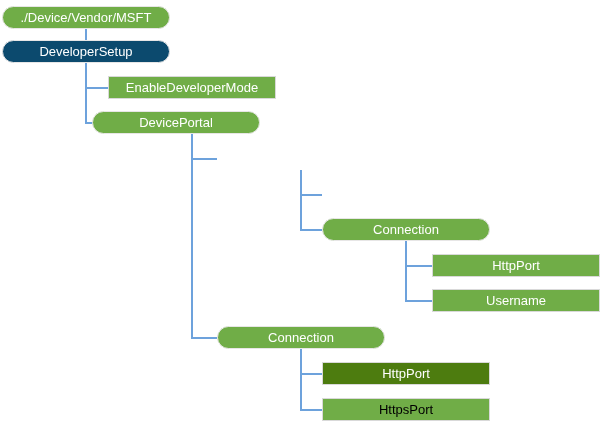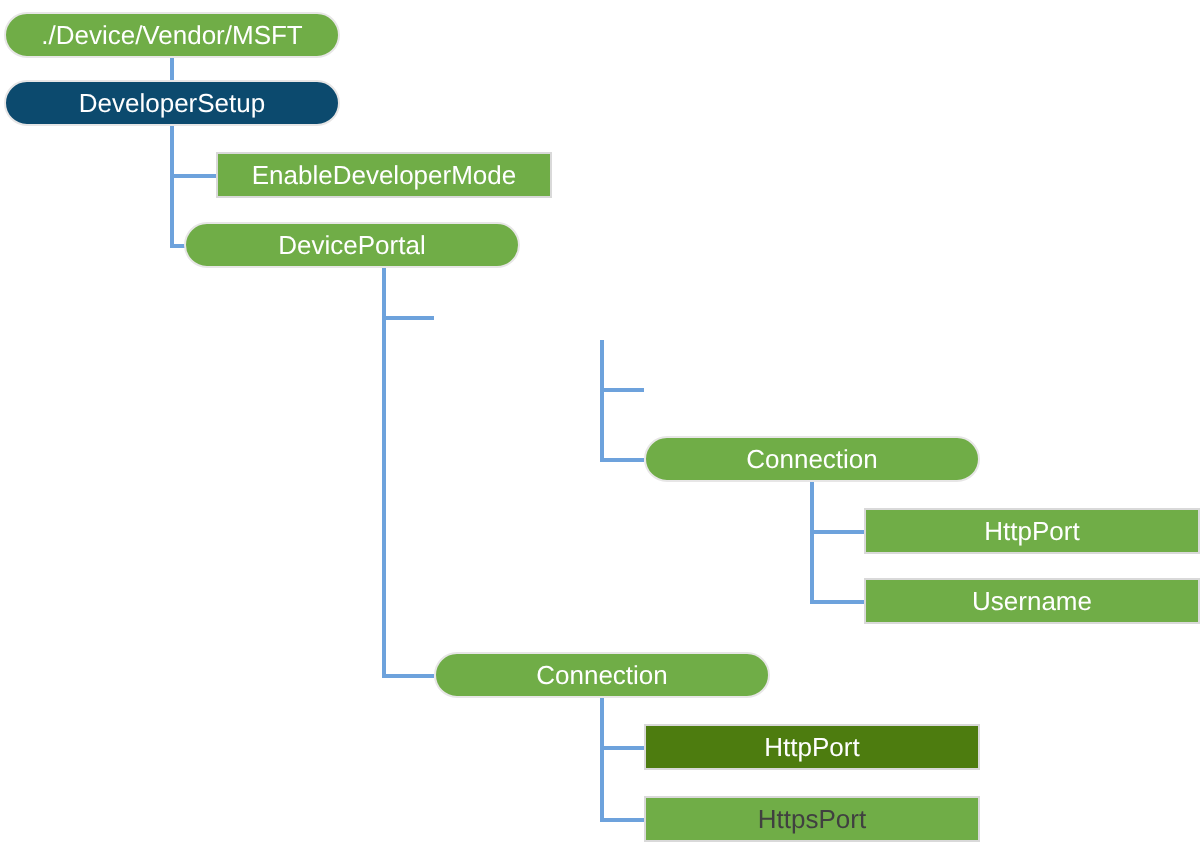--- a/index.html
+++ b/index.html
@@ -61,14 +61,14 @@
     <div class="line" style="left: 300px; top: 408.5px; width: 22px; height: 2px; background: rgb(109, 162, 220);"></div>
     <div class="node rounded" style="left: 2px; top: 6px; background: rgb(112, 173, 71); color: rgb(255, 255, 255);">./Device/Vendor/MSFT</div>
     <div class="node rounded" style="left: 2px; top: 40px; background: #0c4a6e; color: rgb(255, 255, 255);">DeveloperSetup</div>
     <div class="node rect" style="left: 108px; top: 76px; background: rgb(112, 173, 71); color: rgb(255, 255, 255);">EnableDeveloperMode</div>
     <div class="node rounded" style="left: 92px; top: 111px; background: rgb(112, 173, 71); color: rgb(255, 255, 255);">DevicePortal</div>
     <div class="node rounded" style="left: 322px; top: 218px; background: rgb(112, 173, 71); color: rgb(255, 255, 255);">Connection</div>
     <div class="node rect" style="left: 432px; top: 254px; background: rgb(112, 173, 71); color: rgb(255, 255, 255);">HttpPort</div>
     <div class="node rect" style="left: 432px; top: 289px; background: rgb(112, 173, 71); color: rgb(255, 255, 255);">Username</div>
     <div class="node rounded" style="left: 217px; top: 326px; background: rgb(112, 173, 71); color: rgb(255, 255, 255);">Connection</div>
     <div class="node rect" style="left: 322px; top: 362px; background: #4d7c0f; color: rgb(255, 255, 255);">HttpPort</div>
-    <div class="node rect" style="left: 322px; top: 398px; background: rgb(112, 173, 71); color: #404040;">HttpsPort</div>
+    <div class="node rect" style="left: 322px; top: 398px; background: rgb(112, 173, 71); color: #000000;">HttpsPort</div>
   </div>
 
 </body></html>

